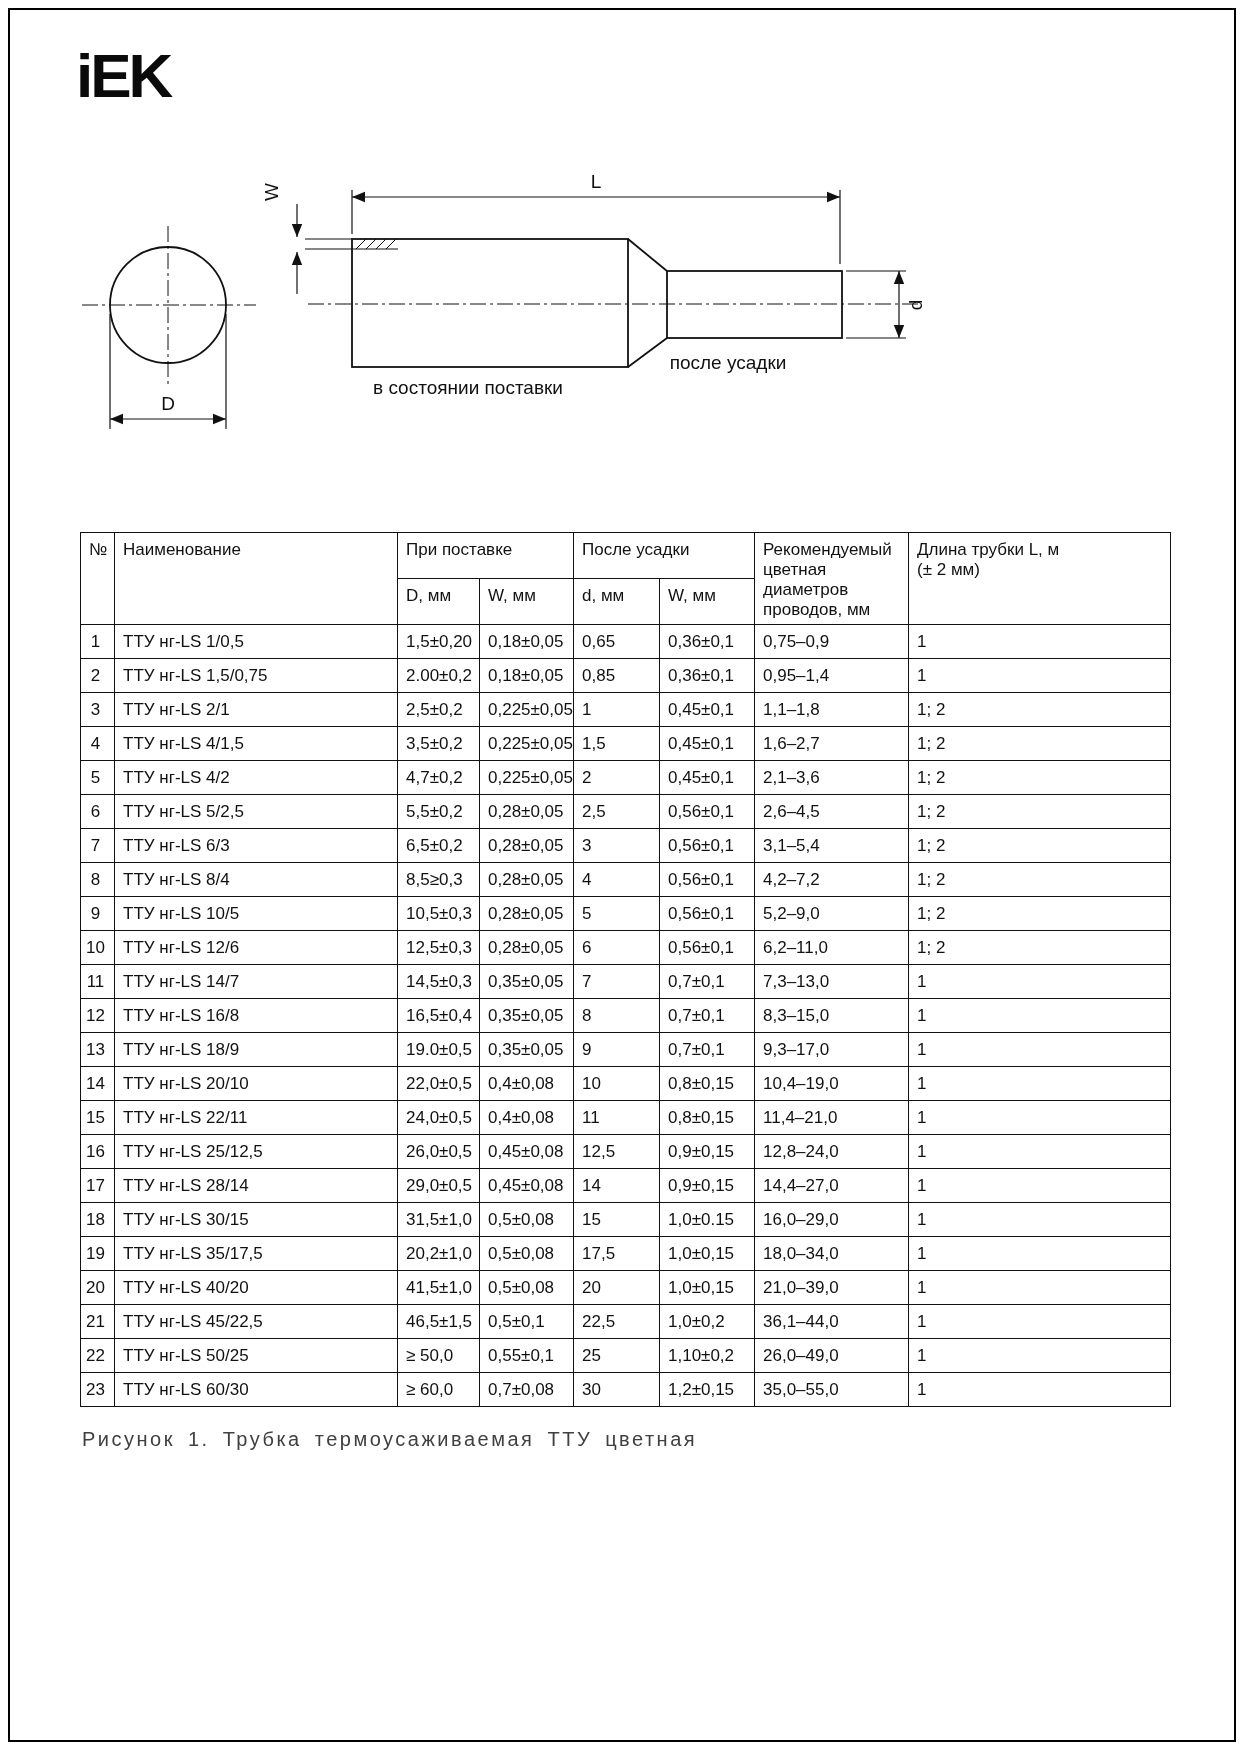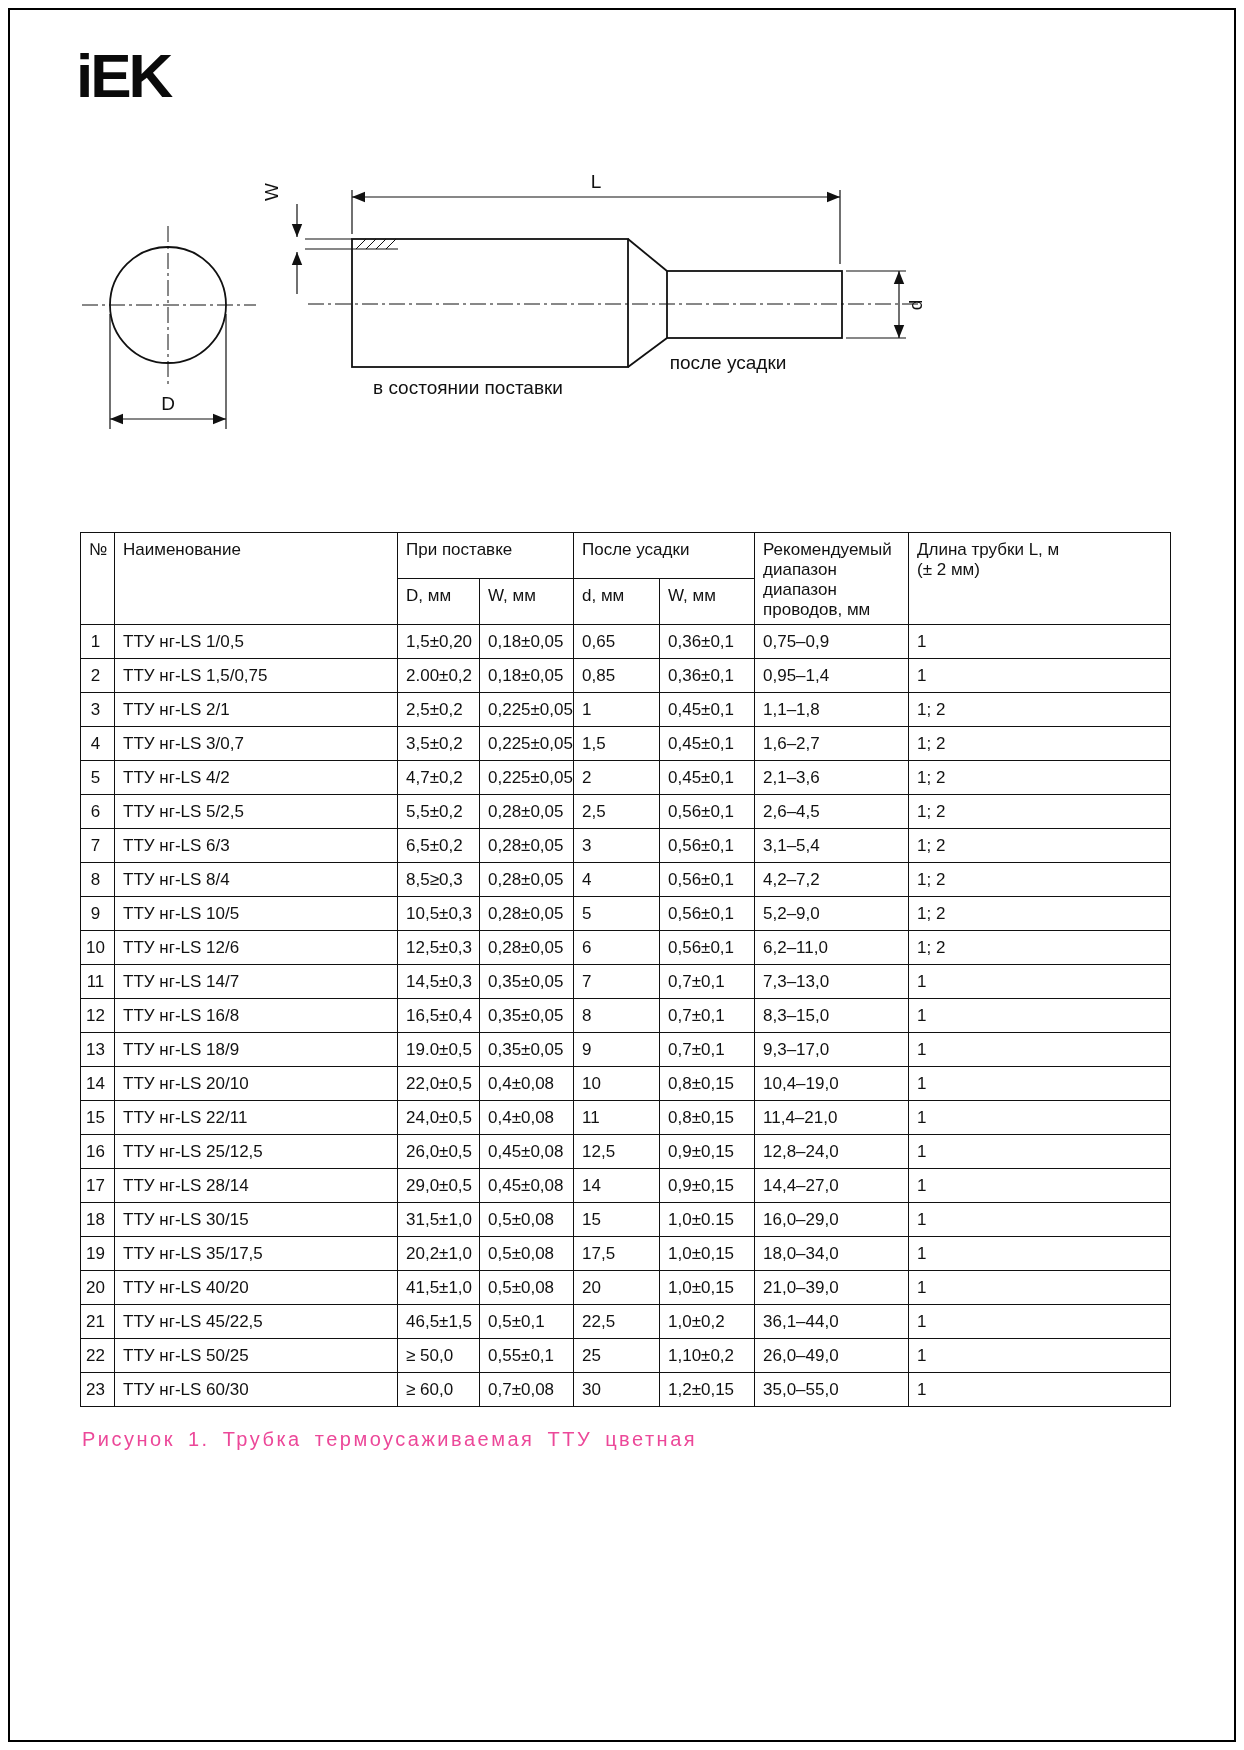--- a/index.html
+++ b/index.html
@@ -38,21 +38,21 @@
     vertical-align:middle;
     overflow:hidden;
   }
   .spec-table thead th{vertical-align:top;padding-top:7px;height:30px;}
   .spec-table tbody td{height:25px;}
   .spec-table td.col-num{text-align:center;padding-left:2px;}
   .prewrap{white-space:pre-line;margin-left:48px;}
   .caption{
     position:absolute;left:72px;top:1418px;
     font-size:20px;letter-spacing:2.5px;word-spacing:5px;
-    color:#ec4899;
+    color:#404040;
   }
 </style>
 </head>
 <body>
 
 <div class="page">
 
   <div class="logo">iEK</div>
 
   <div class="drawing">
@@ -117,21 +117,21 @@
         <col style="width:95px">
         <col style="width:154px">
         <col style="width:262px">
     </colgroup>
     <thead>
       <tr>
         <th rowspan="2">№</th>
         <th rowspan="2">Наименование</th>
         <th colspan="2">При поставке</th>
         <th colspan="2">После усадки</th>
-        <th rowspan="2">Рекомендуемый диапазон диапазон проводов, мм</th>
+        <th rowspan="2">Рекомендуемый цветная диаметров проводов, мм</th>
         <th rowspan="2" class="prewrap">Длина трубки L, м
 (± 2 мм)</th>
       </tr>
       <tr>
         <th>D, мм</th>
         <th>W, мм</th>
         <th>d, мм</th>
         <th>W, мм</th>
       </tr>
     </thead>
@@ -161,21 +161,21 @@
           <td>ТТУ нг-LS 2/1</td>
           <td>2,5±0,2</td>
           <td>0,225±0,05</td>
           <td>1</td>
           <td>0,45±0,1</td>
           <td>1,1–1,8</td>
           <td>1; 2</td>
         </tr>
         <tr>
           <td class="col-num">4</td>
-          <td>ТТУ нг-LS 3/0,7</td>
+          <td>ТТУ нг-LS 4/1,5</td>
           <td>3,5±0,2</td>
           <td>0,225±0,05</td>
           <td>1,5</td>
           <td>0,45±0,1</td>
           <td>1,6–2,7</td>
           <td>1; 2</td>
         </tr>
         <tr>
           <td class="col-num">5</td>
           <td>ТТУ нг-LS 4/2</td>

